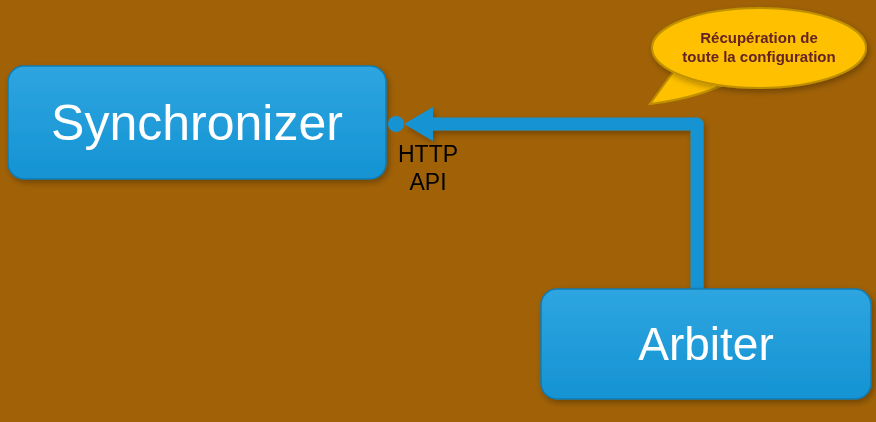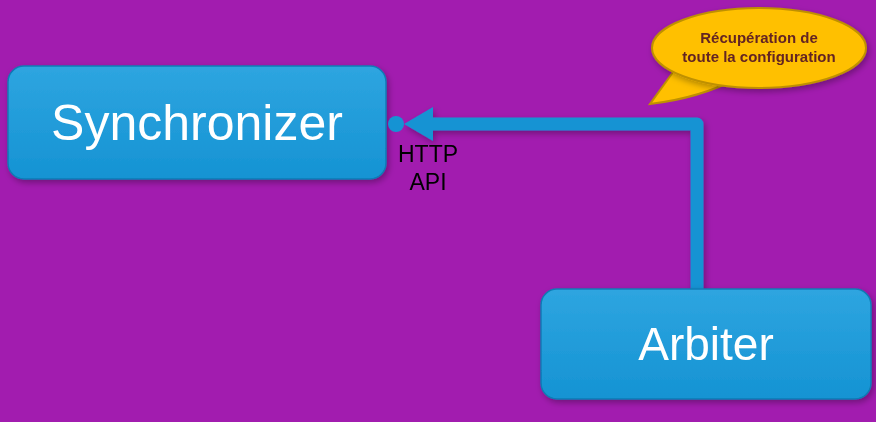--- a/index.html
+++ b/index.html
@@ -5,21 +5,21 @@
   html, body {
     margin: 0;
     padding: 0;
     background: #ffffff;
     font-family: "Liberation Sans", sans-serif;
   }
   .canvas {
     position: relative;
     width: 876px;
     height: 422px;
-    background: #a21caf;
+    background: #a16207;
     overflow: hidden;
   }
   .canvas svg {
     position: absolute;
     left: 0;
     top: 0;
     display: block;
   }
   text {
     font-family: "Liberation Sans", sans-serif;

